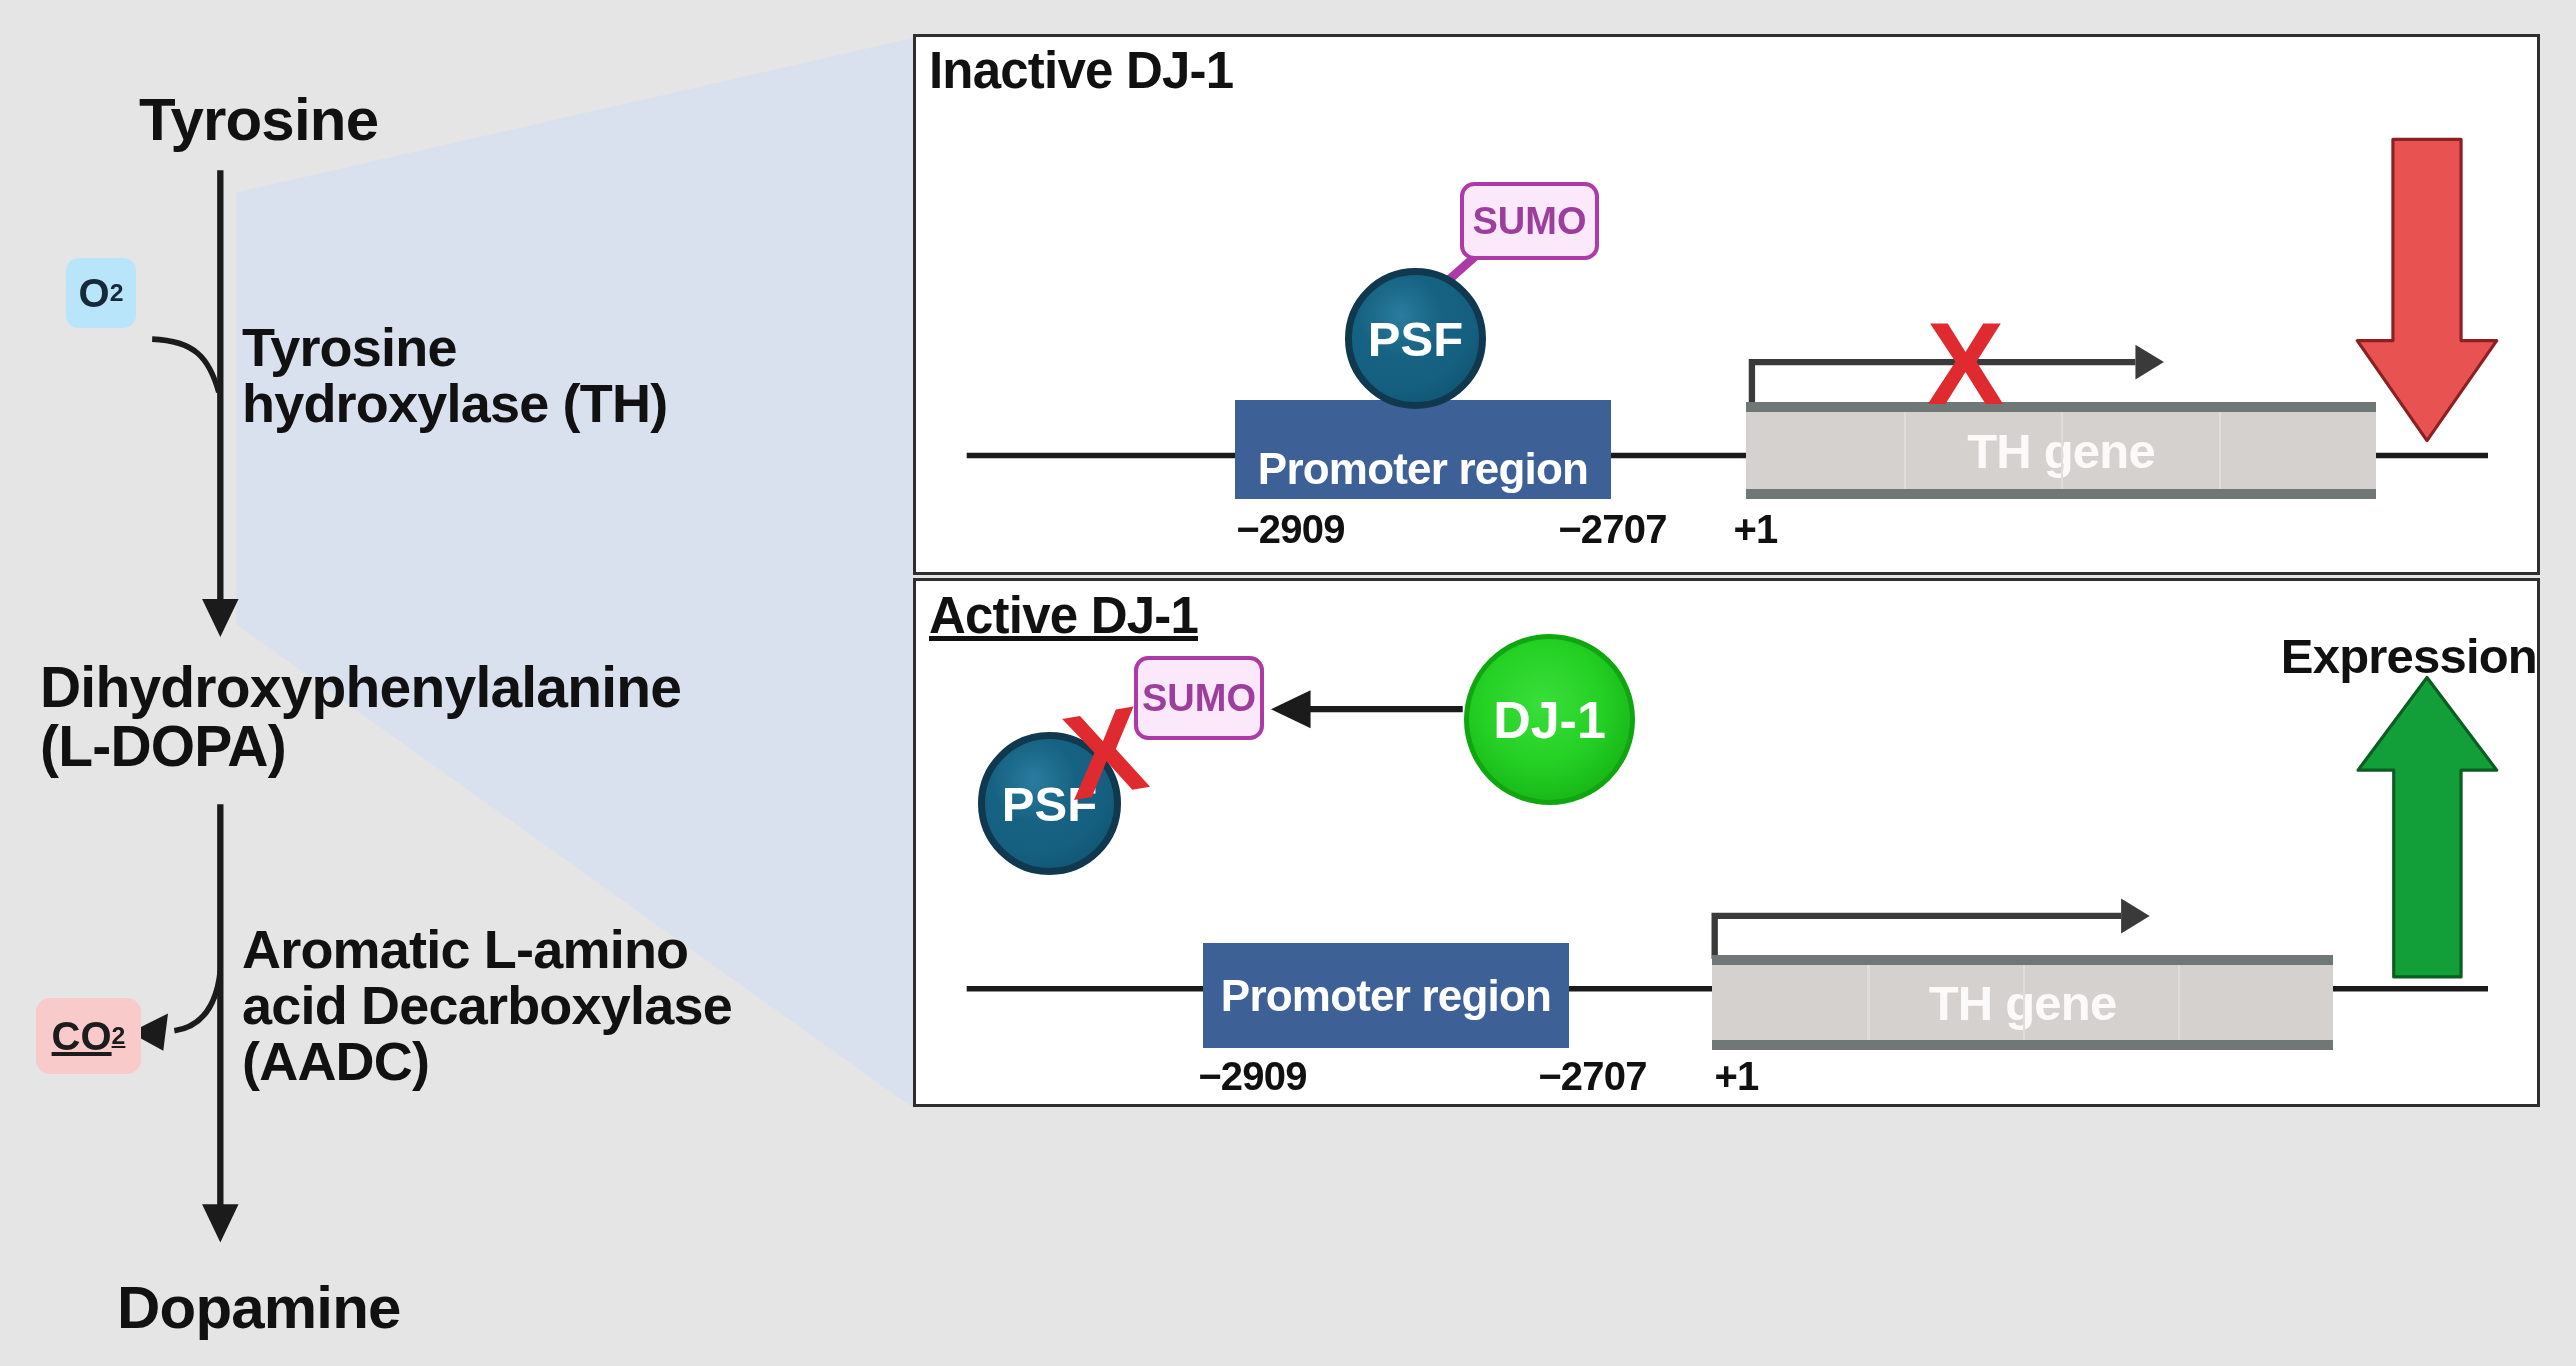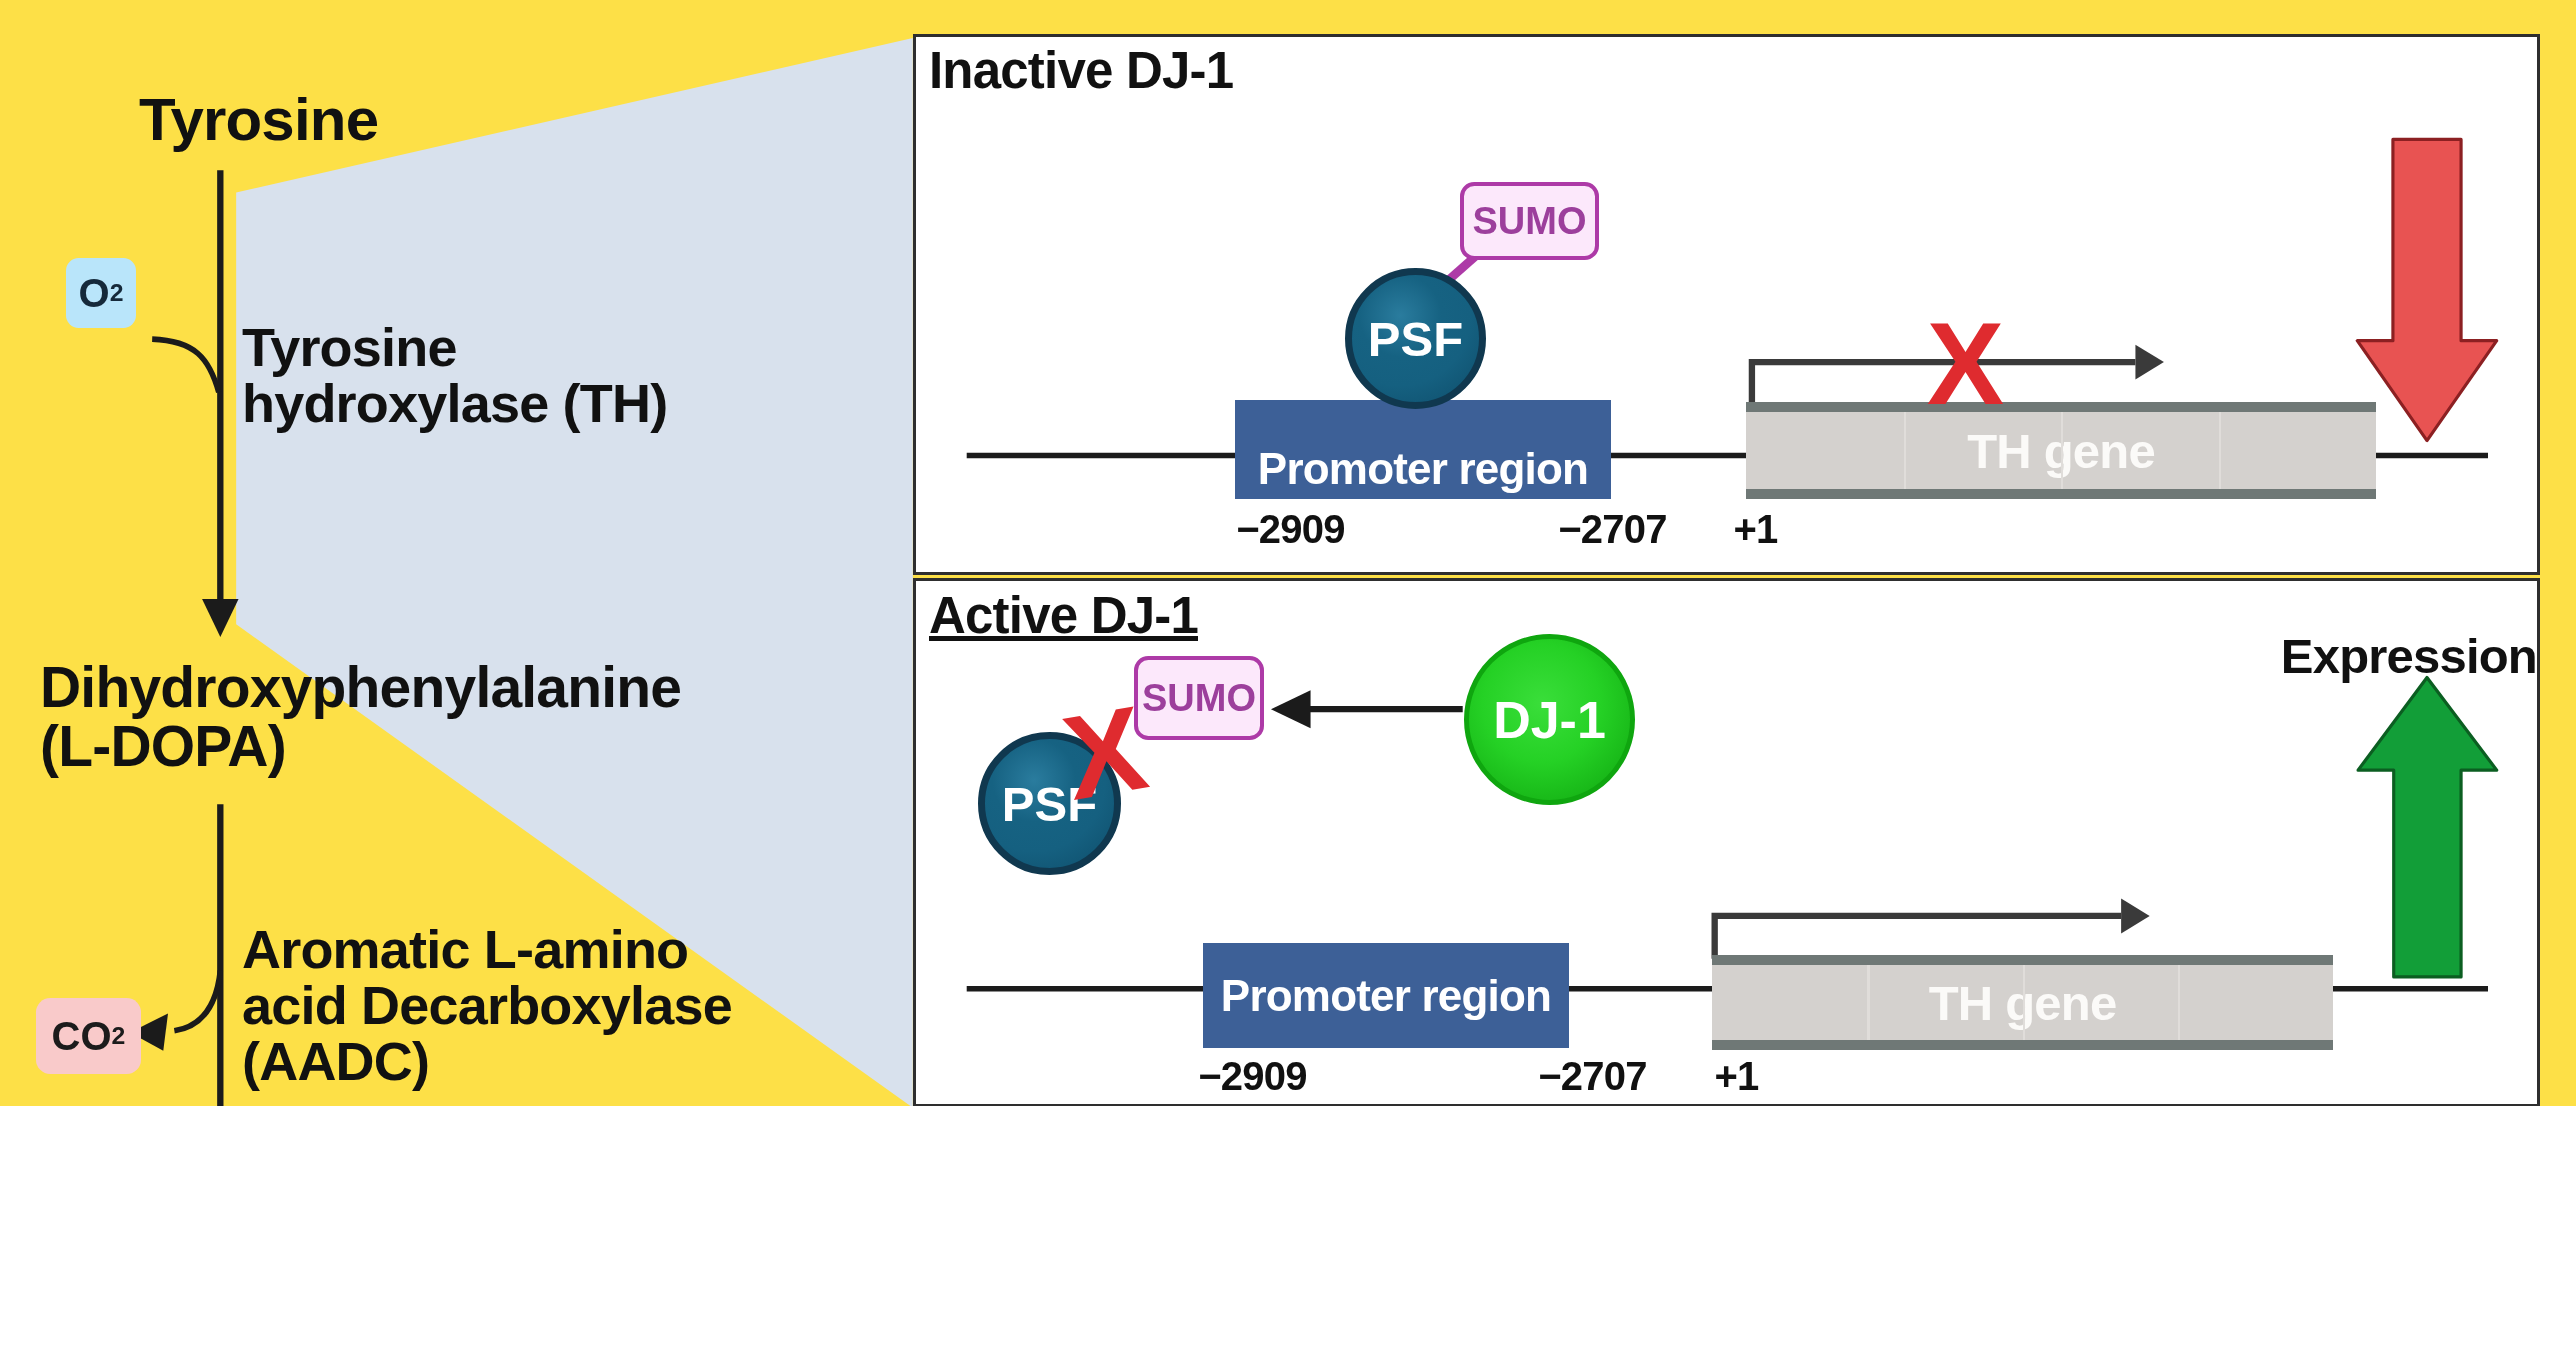--- a/index.html
+++ b/index.html
@@ -1,17 +1,17 @@
 <!DOCTYPE html>
 <html style="font-size:12.7px"><head>
 <meta charset="utf-8">
 <style>
   html,body{margin:0;padding:0;background:#fff;}
   .canvas{
-    position:relative;width:2576px;height:1106px;background:#fde047;
+    position:relative;width:2576px;height:1366px;background:#e5e5e5;
     font-family:"Liberation Sans","DejaVu Sans",sans-serif;font-weight:700;color:#111;
     overflow:hidden;
   }
   svg.layer{position:absolute;left:0;top:0;width:2576px;height:1366px;pointer-events:none;}
   .lbl{position:absolute;white-space:pre-line;letter-spacing:-0.8px;line-height:1.04;}
   .panel{position:absolute;background:#fff;border:3.2px solid #2e2e2e;box-sizing:border-box;}
   .chip{position:absolute;display:flex;align-items:center;justify-content:center;}
   .o2box{background:#b9e5fa;border-radius:12.7px;color:#15293a;font-size:40px;}
   .co2box{background:#f9caca;border-radius:14.3px;color:#1c1c1c;font-size:40px;}
   .chip sub{font-size:0.62em;line-height:1;}
@@ -83,21 +83,21 @@
     <span>O</span>
       <sub>2</sub>
   </div>
 
   <div class="lbl" style="left:242px;top:319px;font-size:54px;">Tyrosine
 hydroxylase (TH)</div>
 
   <div class="lbl" style="left:40px;top:658px;font-size:57px;">Dihydroxyphenylalanine
 (L-DOPA)</div>
 
-  <div class="chip co2box" style="left:36px;top:998px;width:105px;height:76px;">
+  <div class="chip co2box" style="left:36px;top:998px;width:105px;height:76px;text-decoration:underline;">
     <span>CO</span>
       <sub>2</sub>
   </div>
 
   <div class="lbl" style="left:117px;top:1277px;font-size:60px;">Dopamine</div>
 
   <div class="lbl" style="left:242px;top:921px;font-size:54px;">Aromatic L-amino
 acid Decarboxylase
 (AADC)</div>
 

